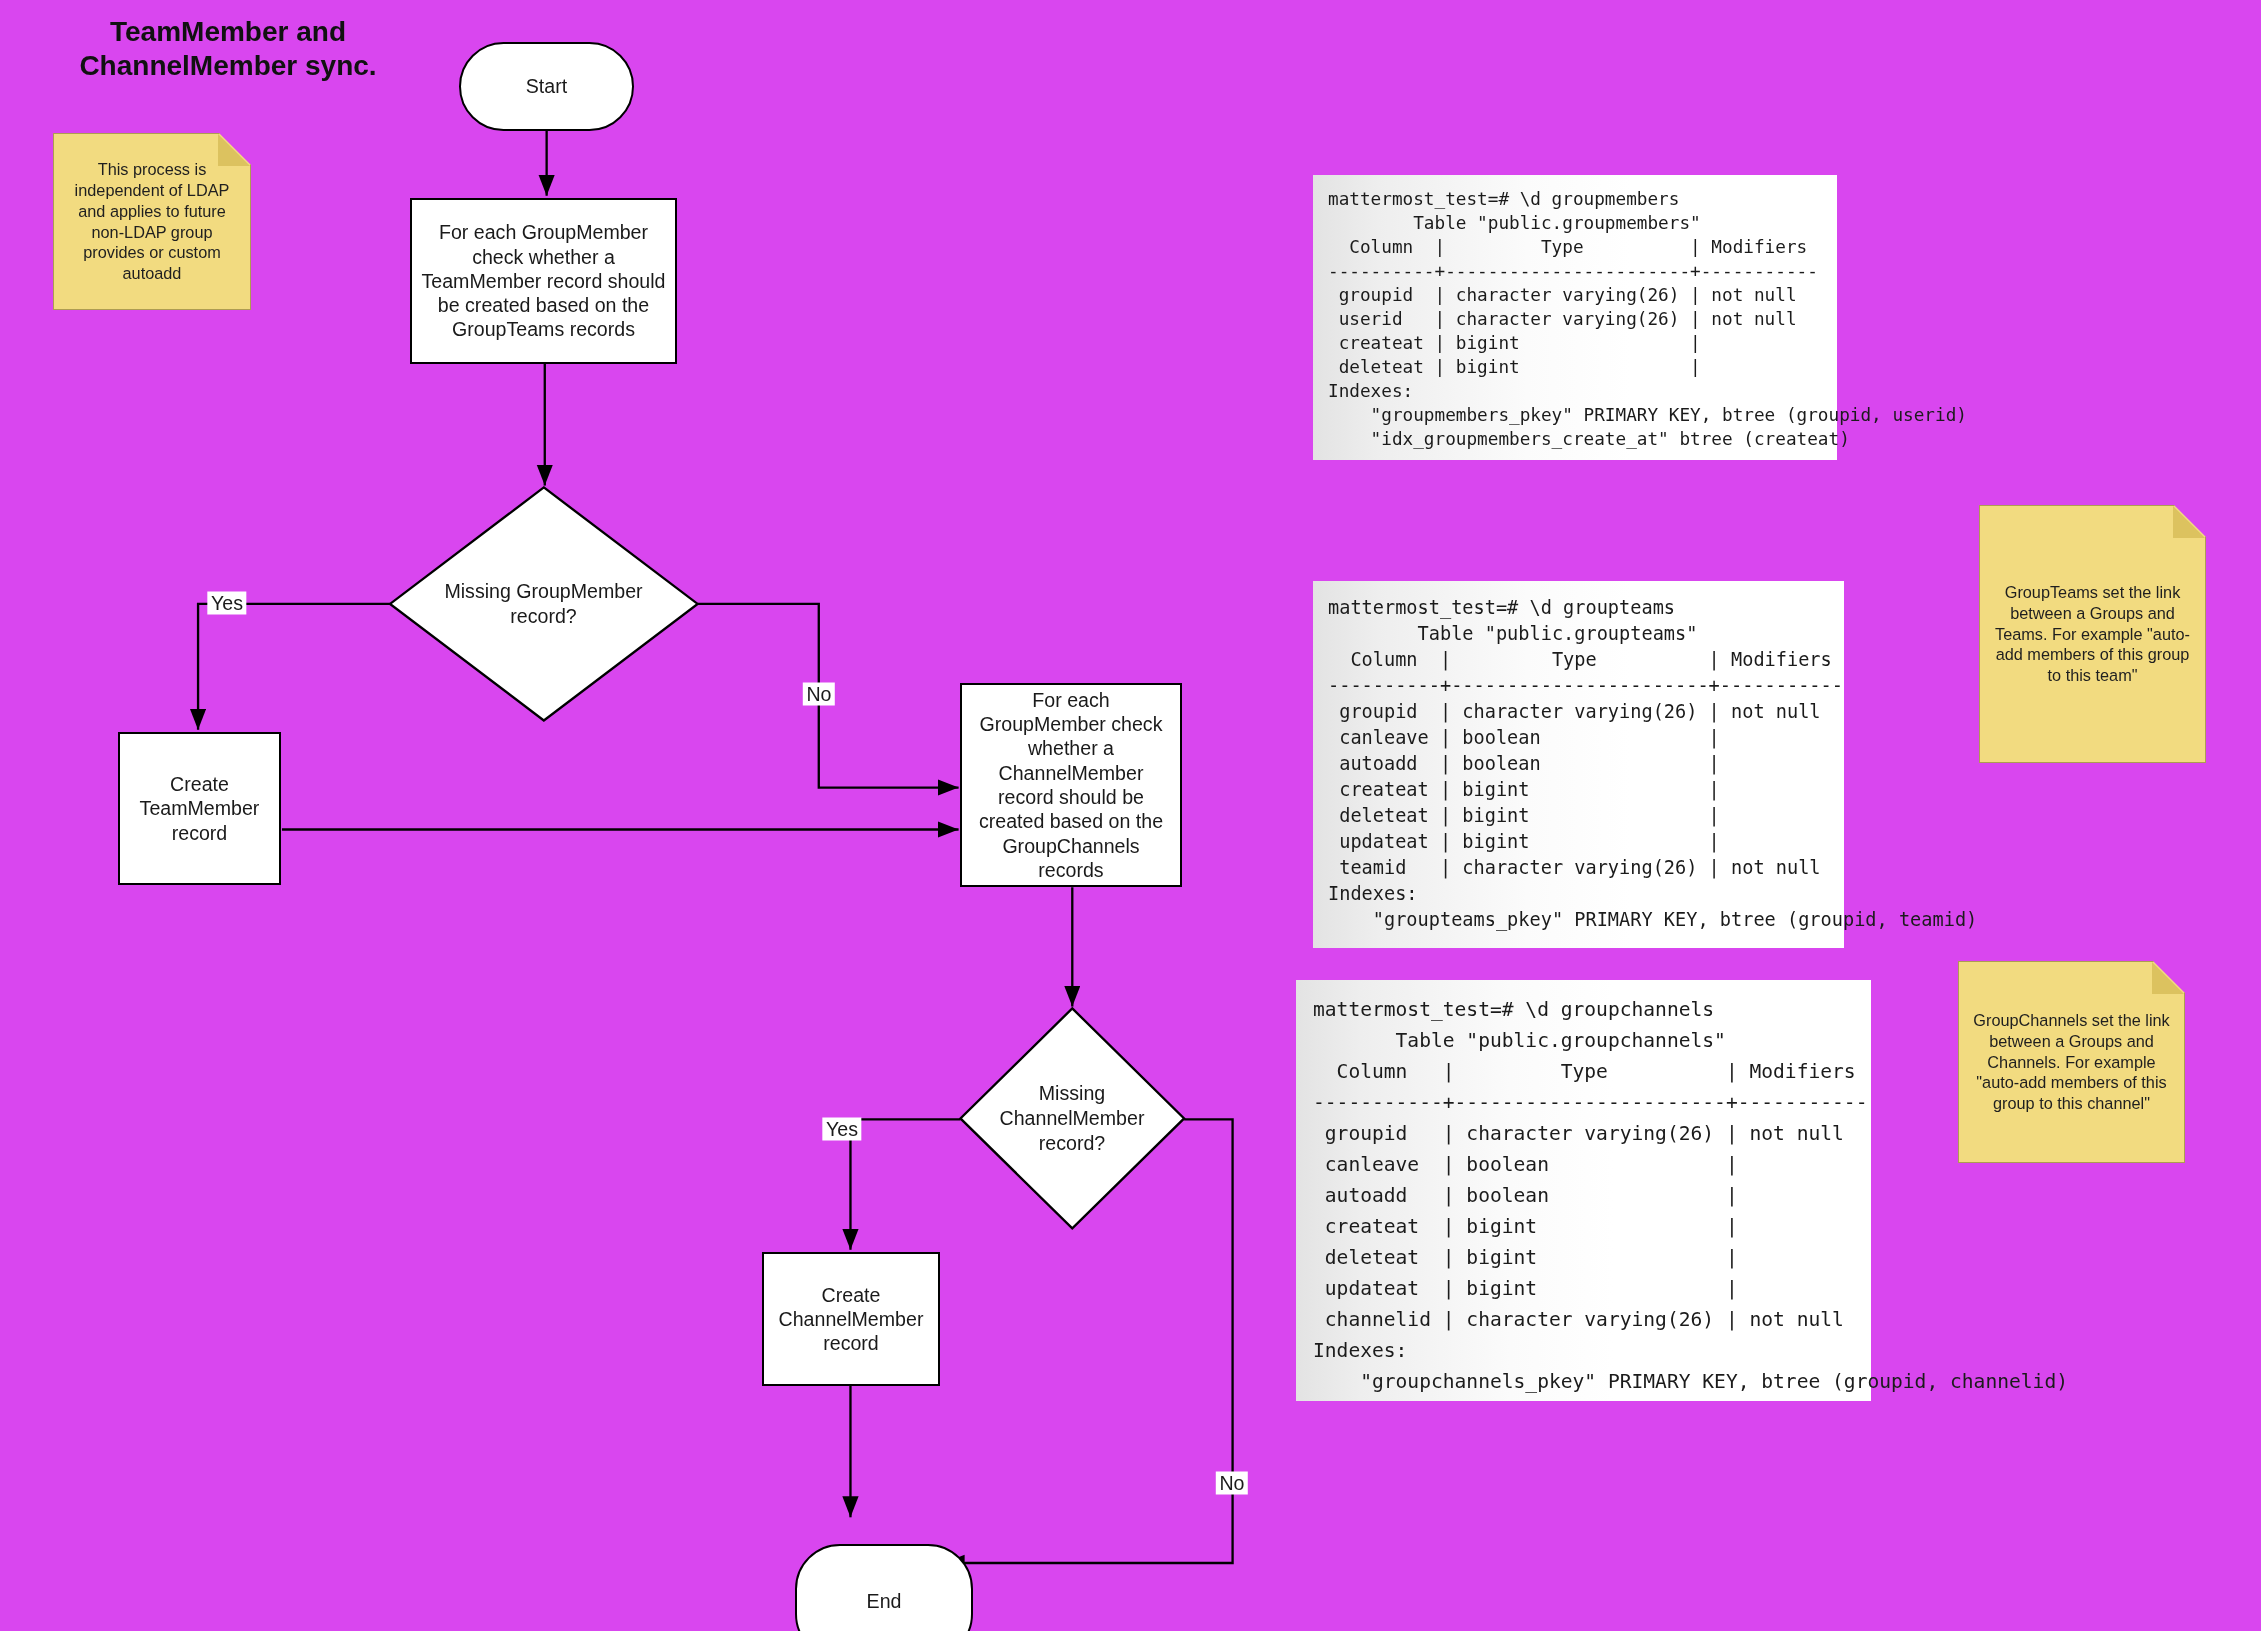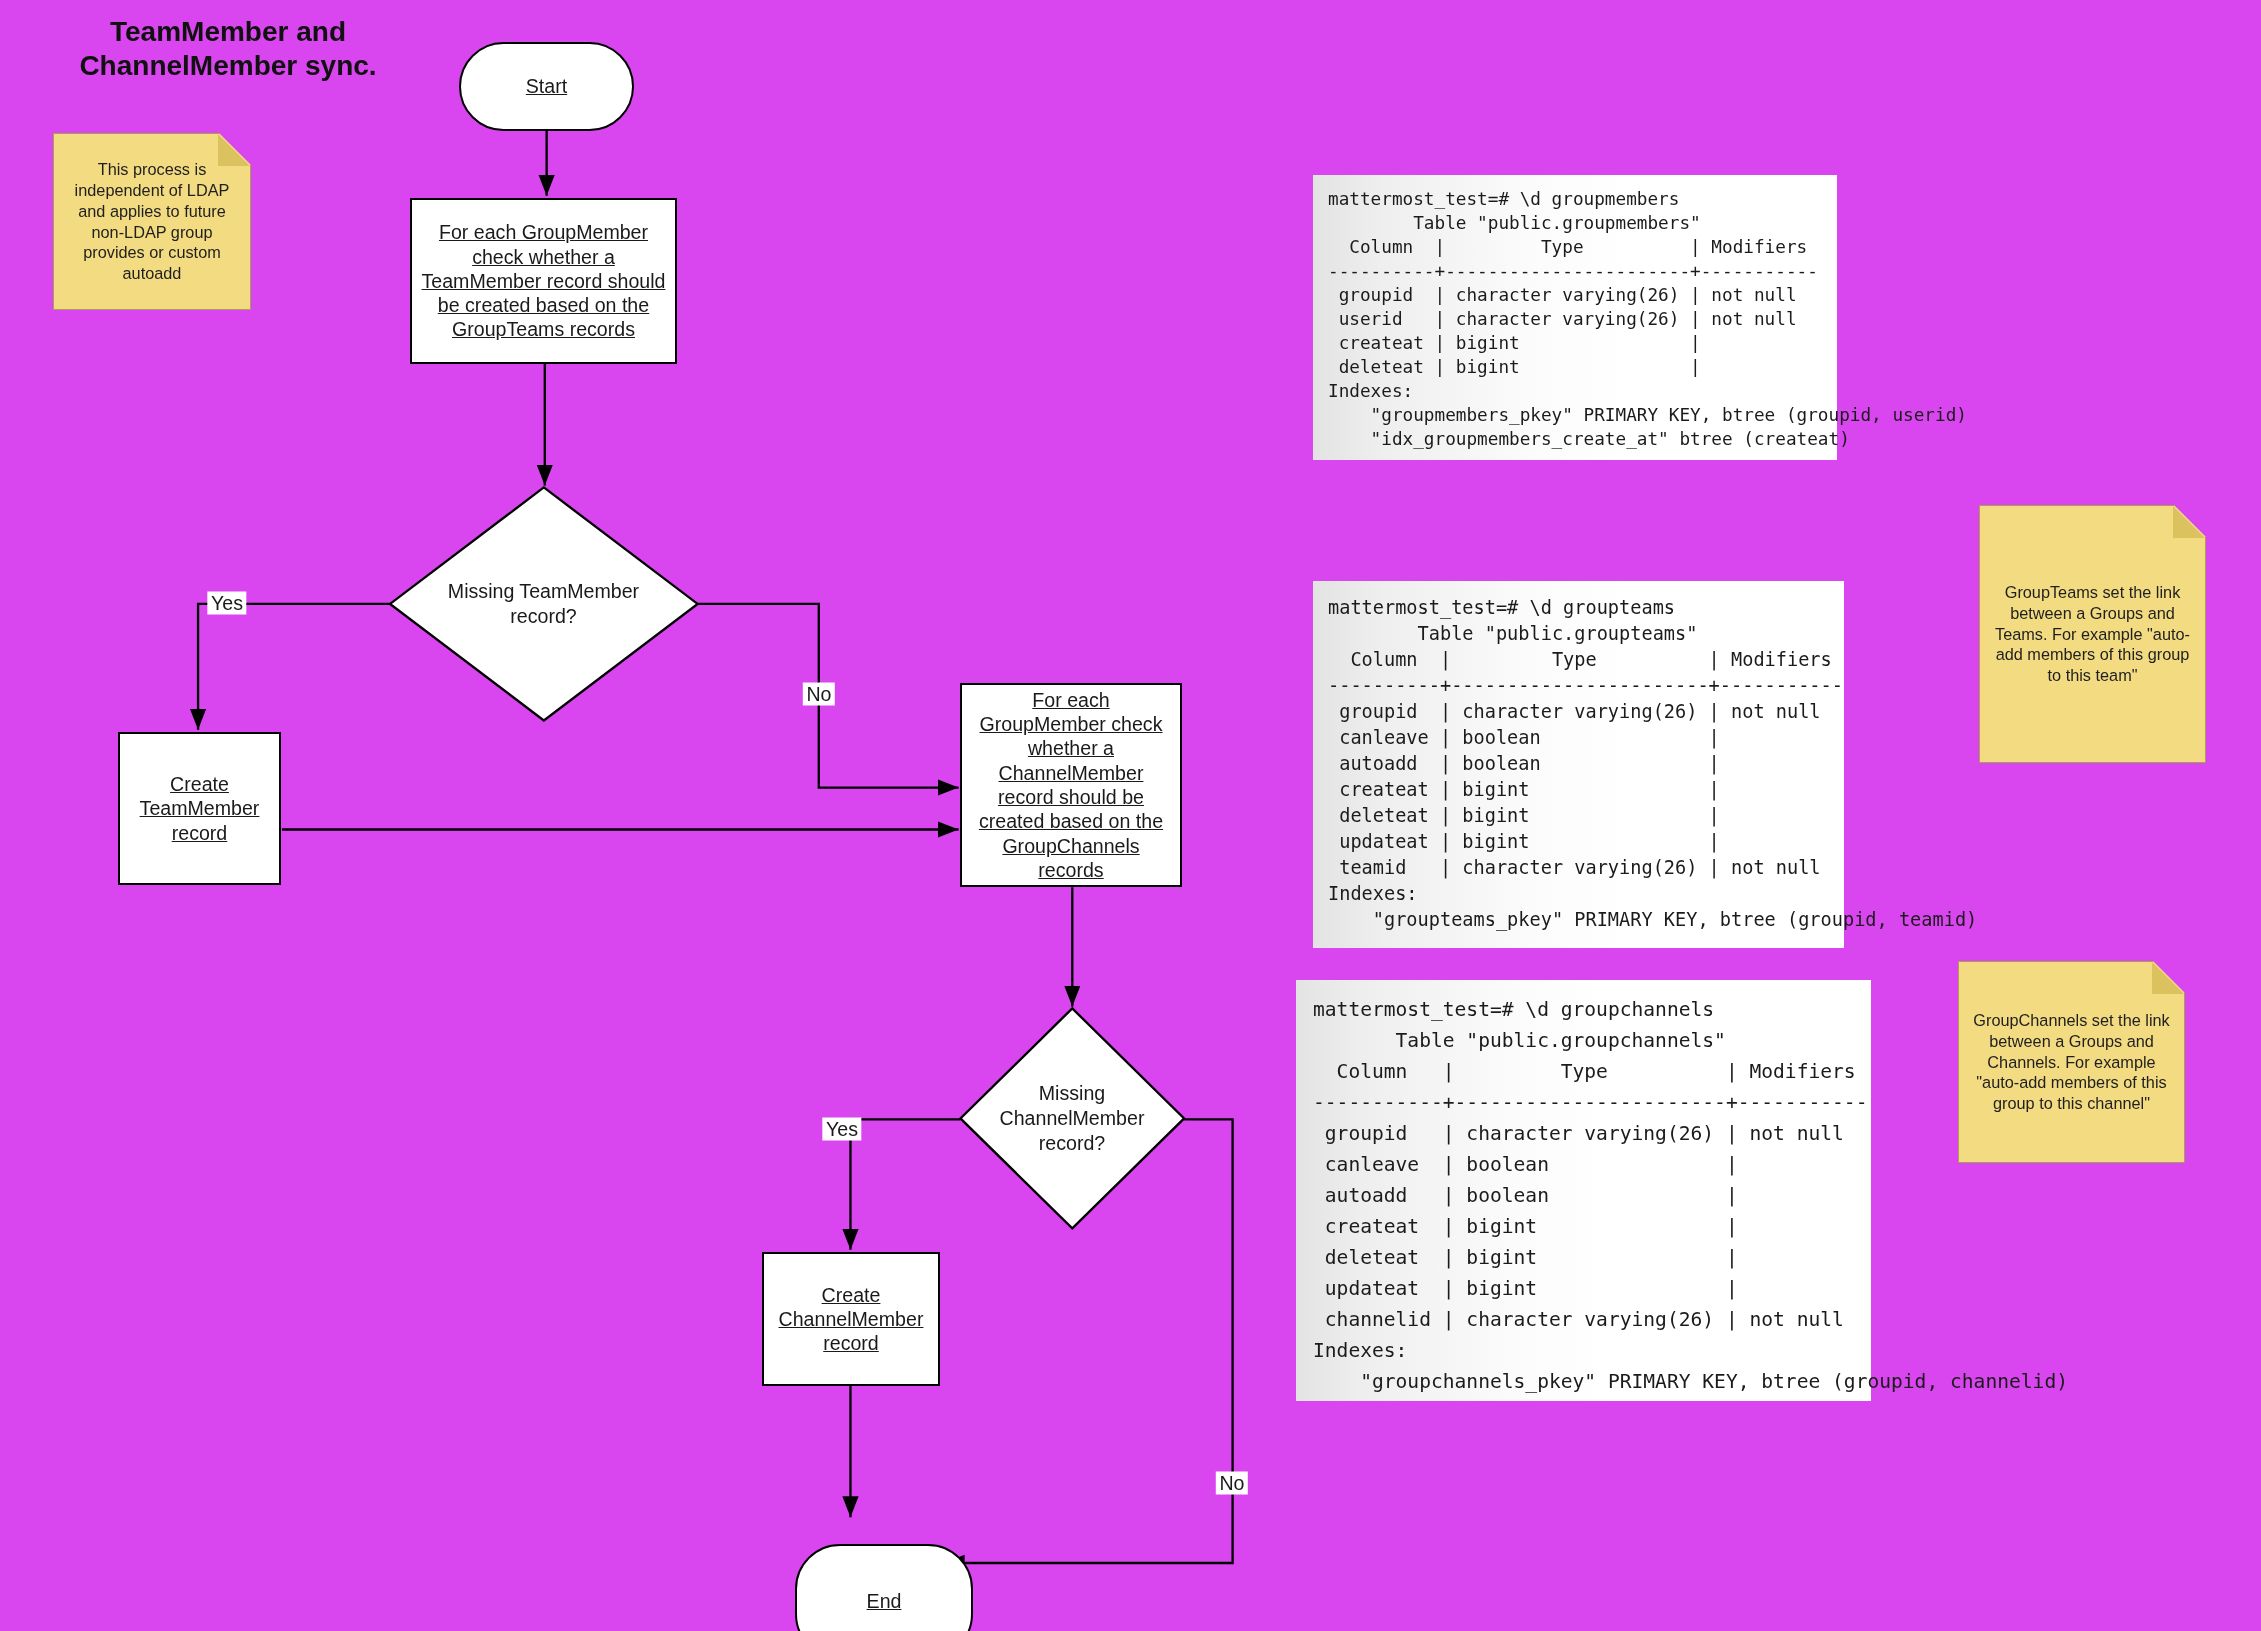--- a/index.html
+++ b/index.html
@@ -13,21 +13,20 @@
     position:absolute; left:37px; top:15px; width:382px;
     font-size:28px; font-weight:bold; line-height:1.23;
     text-align:center; white-space:pre-line; color:#111;
   }
 
   .node {
     position:absolute; background:#fff; border:2.3px solid #000;
     display:flex; align-items:center; justify-content:center;
     text-align:center; font-size:19.6px; line-height:1.24; box-sizing:border-box;
     padding:5.6px;
-    text-decoration:underline;
   }
   .terminator { border-radius:45px; }
   .n-start   { left:459px;  top:42px;   width:175px; height:89px; }
   .n-proc1   { left:410px;  top:198px;  width:267px; height:166px; }
   .n-createtm{ left:118px;  top:732px;  width:163px; height:153px; }
   .n-proc2   { left:960px; top:683px;  width:222px; height:204px; }
   .n-createcm{ left:762px;  top:1252px; width:178px; height:134px; }
   .n-end     { left:795px;  top:1520px; width:178px; height:115px;margin-top:24px; }
 
   .diamond-text {
@@ -112,21 +111,21 @@
 
   <div class="node terminator n-start">
     <span>Start</span>
   </div>
 
   <div class="node n-proc1">
     <span style="max-width:244px;">For each GroupMember check whether a TeamMember record should be created based on the GroupTeams records</span>
   </div>
 
   <div class="diamond-text dt1">
-    <span style="max-width:242px;">Missing TeamMember record?</span>
+    <span style="max-width:242px;">Missing GroupMember record?</span>
   </div>
 
   <div class="node n-createtm">
     <span style="max-width:140px;">Create TeamMember record</span>
   </div>
 
   <div class="node n-proc2">
     <span style="max-width:185px;">For each GroupMember check whether a ChannelMember record should be created based on the GroupChannels records</span>
   </div>
 

